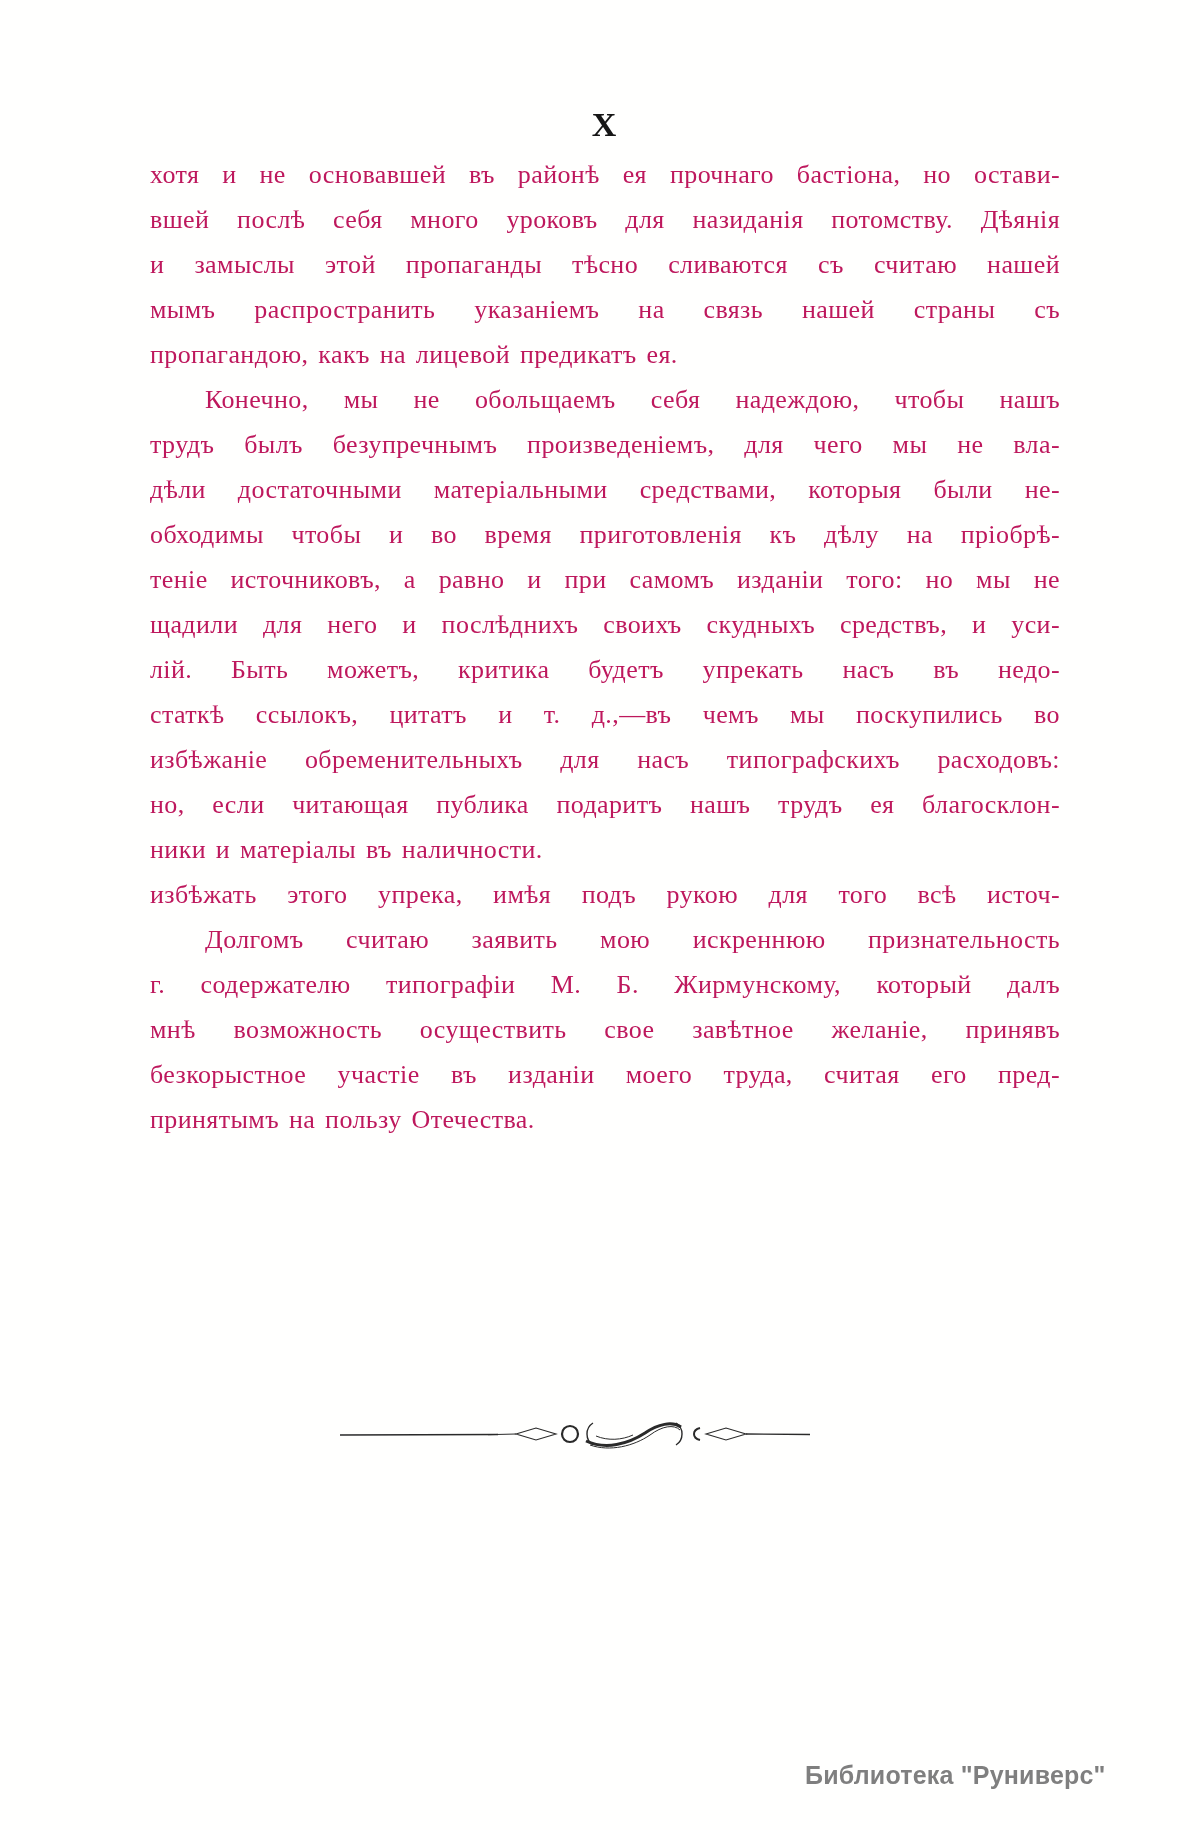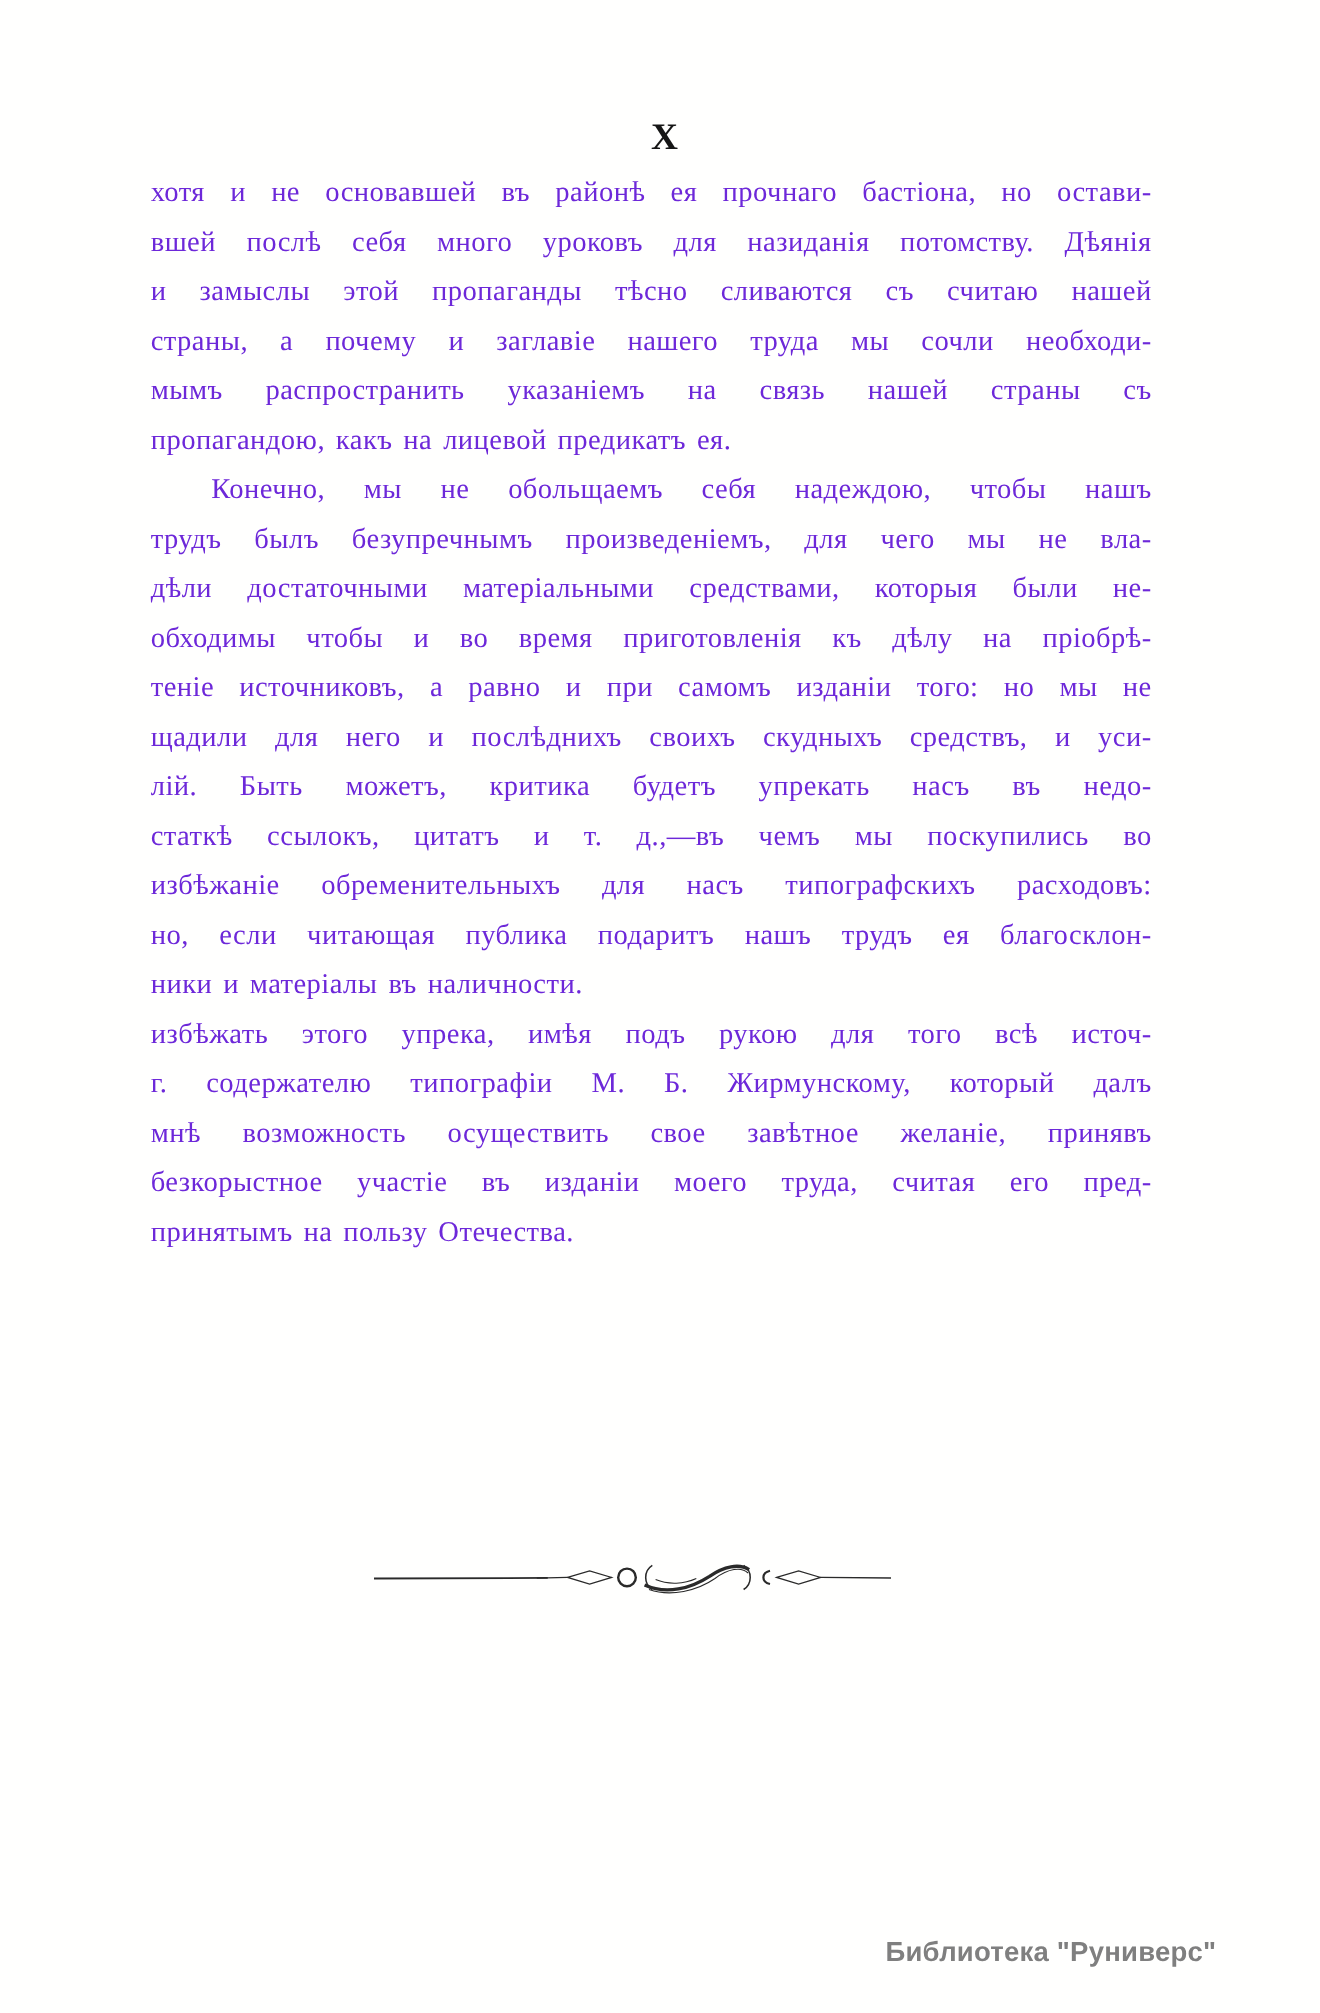--- a/index.html
+++ b/index.html
@@ -68,39 +68,39 @@
     letter-spacing: 0.2px;
   }
 </style>
 </head>
 <body>
 
 <div class="page" style="background: rgb(255, 255, 254);">
 
   <div class="page-number">X</div>
 
-  <div class="text-block" id="text-block" style="color: #6d28d9;">
+  <div class="text-block" id="text-block" style="color: #be185d; margin-left: 13px;">
       <div class="line">хотя и не основавшей въ районѣ ея прочнаго бастіона, но остави-</div>
       <div class="line">вшей послѣ себя много уроковъ для назиданія потомству. Дѣянія</div>
       <div class="line">и замыслы этой пропаганды тѣсно сливаются съ считаю нашей</div>
-      <div class="line">страны, а почему и заглавіе нашего труда мы сочли необходи-</div>
       <div class="line">мымъ распространить указаніемъ на связь нашей страны съ</div>
       <div class="line para-end">пропагандою, какъ на лицевой предикатъ ея.</div>
       <div class="line indent">Конечно, мы не обольщаемъ себя надеждою, чтобы нашъ</div>
       <div class="line">трудъ былъ безупречнымъ произведеніемъ, для чего мы не вла-</div>
       <div class="line">дѣли достаточными матеріальными средствами, которыя были не-</div>
       <div class="line">обходимы чтобы и во время приготовленія къ дѣлу на пріобрѣ-</div>
       <div class="line">теніе источниковъ, а равно и при самомъ изданіи того: но мы не</div>
       <div class="line">щадили для него и послѣднихъ своихъ скудныхъ средствъ, и уси-</div>
       <div class="line">лій. Быть можетъ, критика будетъ упрекать насъ въ недо-</div>
       <div class="line">статкѣ ссылокъ, цитатъ и т. д.,—въ чемъ мы поскупились во</div>
       <div class="line">избѣжаніе обременительныхъ для насъ типографскихъ расходовъ:</div>
       <div class="line">но, если читающая публика подаритъ нашъ трудъ ея благосклон-</div>
       <div class="line para-end">ники и матеріалы въ наличности.</div>
       <div class="line">избѣжать этого упрека, имѣя подъ рукою для того всѣ источ-</div>
+      <div class="line indent">Долгомъ считаю заявить мою искреннюю признательность</div>
       <div class="line">г. содержателю типографіи М. Б. Жирмунскому, который далъ</div>
       <div class="line">мнѣ возможность осуществить свое завѣтное желаніе, принявъ</div>
       <div class="line">безкорыстное участіе въ изданіи моего труда, считая его пред-</div>
       <div class="line para-end">принятымъ на пользу Отечества.</div>
     </div>
 
   <svg class="divider" width="474" height="40" viewBox="0 0 474 40">
 
     <path d="M2 21 L160 20.5" stroke-width="1.6"></path>
     <path d="M150 20.7 L178 20" stroke-width="1"></path>

